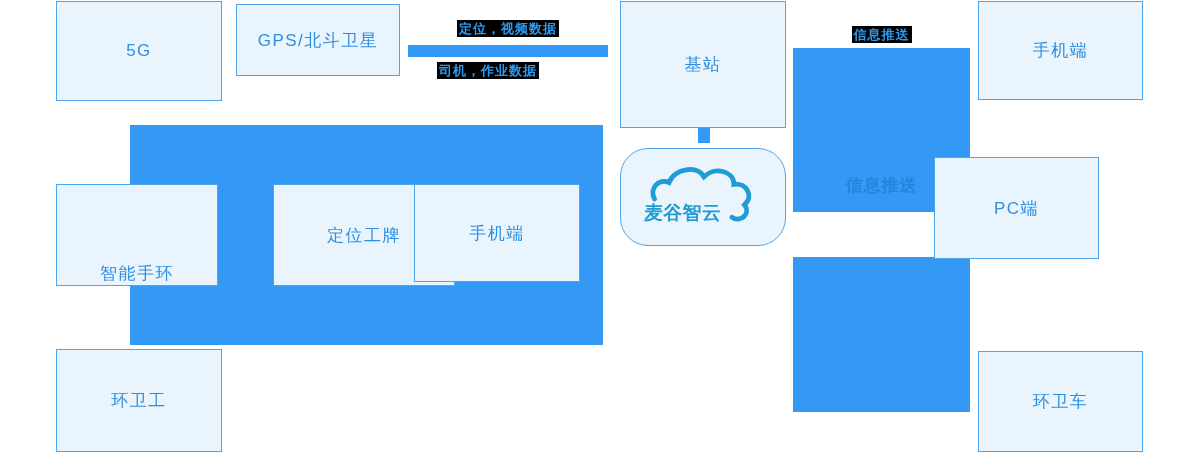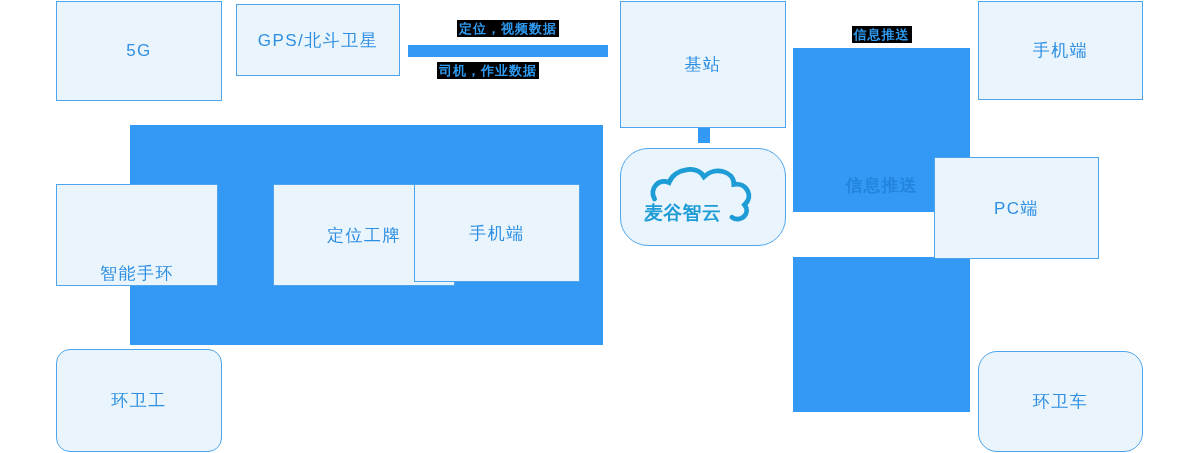--- a/index.html
+++ b/index.html
@@ -90,20 +90,20 @@
   <div class="node" style="left:56px;top:184px;width:162px;height:102px;align-items:flex-end;">
     <span>智能手环</span>
   </div>
   <div class="node" style="left:236px;top:184px;width:182px;height:102px;margin-left:37px;">
     <span>定位工牌</span>
   </div>
   <div class="node" style="left:414px;top:184px;width:166px;height:98px;">
     <span>手机端</span>
   </div>
 
-  <div class="node" style="left:56px;top:349px;width:166px;height:103px;border-radius:14px;">
+  <div class="node" style="left:56px;top:349px;width:166px;height:103px;">
     <span>环卫工</span>
   </div>
-  <div class="node" style="left:978px;top:351px;width:165px;height:101px;border-radius:19px;">
+  <div class="node" style="left:978px;top:351px;width:165px;height:101px;">
     <span>环卫车</span>
   </div>
 
 </div>
 
 </body></html>

